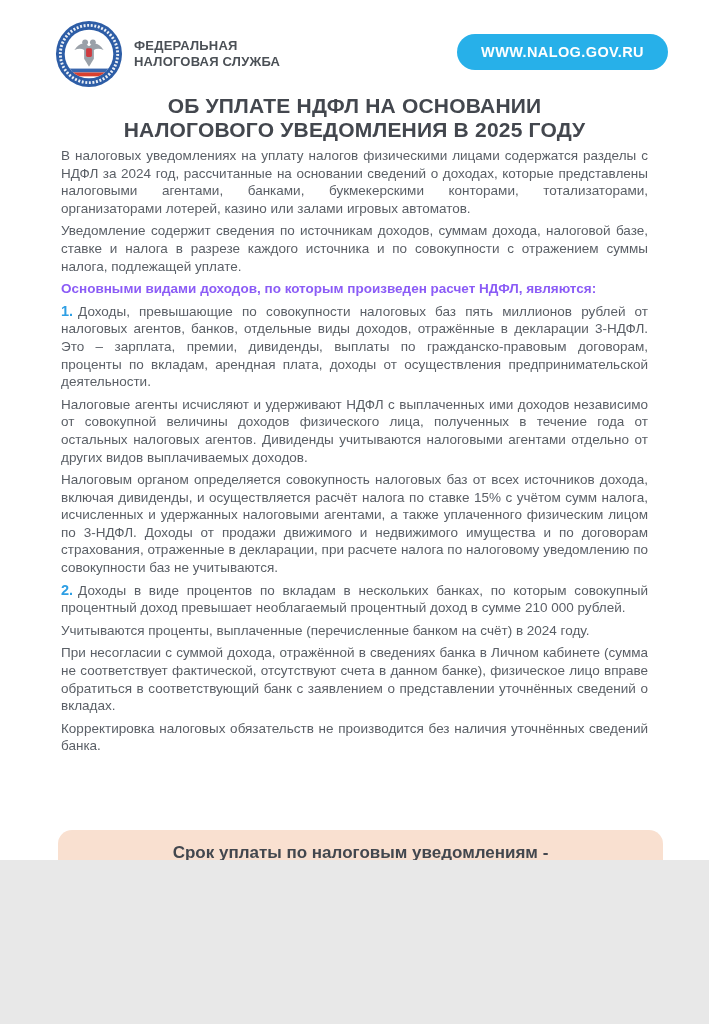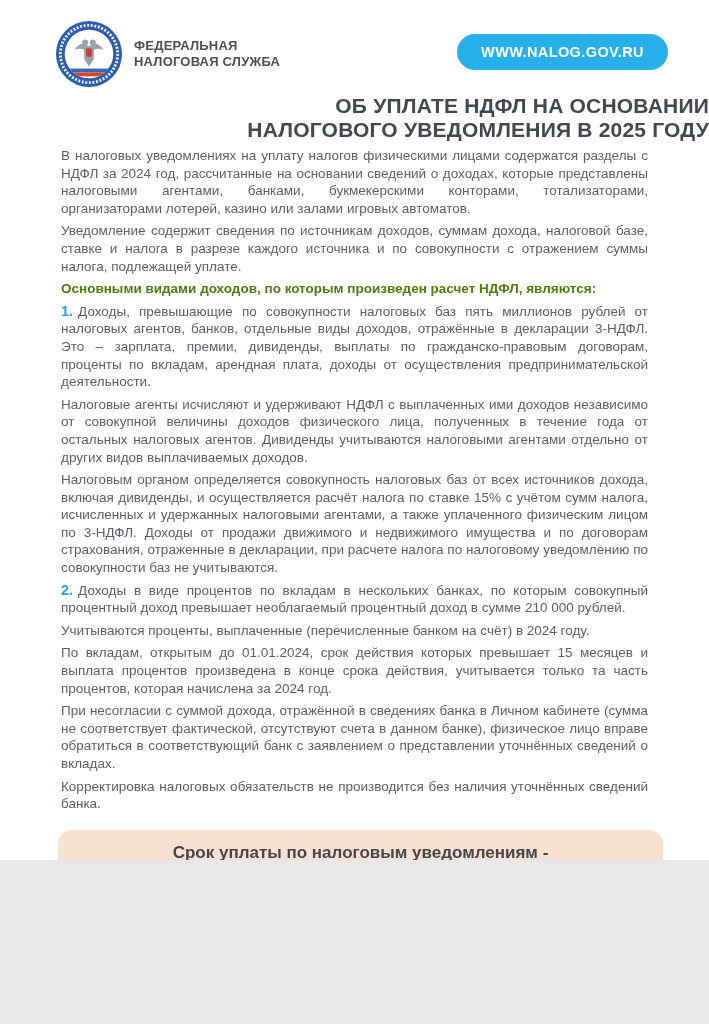--- a/index.html
+++ b/index.html
@@ -17,30 +17,30 @@
     line-height:16px; letter-spacing:.2px;
   }
   .site-pill {
     margin-left:auto; margin-top:14px; display:inline-block;
     background:#27b0e9; color:#fff; border:none; cursor:pointer;
     font-family:inherit; font-size:14.5px; font-weight:700; letter-spacing:.4px;
     padding:10px 24px; border-radius:19px;
   }
   
   .page-title {
-    margin-top:6px; text-align:right; font-size:21px; line-height:24px;
+    margin-top:6px; text-align:center; font-size:21px; line-height:24px;
     font-weight:700; color:#43474e; letter-spacing:.2px;
   }
   
   .content { margin-top:5px; padding:0 61px; }
   .para {
     font-size:13.5px; line-height:17.6px; color:#5a5f66;
     text-align:justify; margin:5px 0;
   }
-  .para.bold-lead { font-weight:700; color:#4d7c0f; }
+  .para.bold-lead { font-weight:700; color:#8b5cf6; }
   .item-num { color:#2e9fe4; font-weight:700; margin-right:5px; font-size:14.5px; }
   
   .deadline-box {
     position:absolute; left:58px; top:830px; width:605px;
     background:#f9e0d0; border-radius:14px; padding:10px 0 12px;
     text-align:center; font-size:17px; line-height:26px; font-weight:700; color:#43474e;
   }
   .deadline-box .red { color:#e32226; }
   
   .footer {
@@ -107,21 +107,20 @@
 
   <div class="content">
     <p class="para">В налоговых уведомлениях на уплату налогов физическими лицами содержатся разделы с НДФЛ за 2024 год, рассчитанные на основании сведений о доходах, которые представлены налоговыми агентами, банками, букмекерскими конторами, тотализаторами, организаторами лотерей, казино или залами игровых автоматов.</p>
     <p class="para">Уведомление содержит сведения по источникам доходов, суммам дохода, налоговой базе, ставке и налога в разрезе каждого источника и по совокупности с отражением суммы налога, подлежащей уплате.</p>
     <p class="para bold-lead">Основными видами доходов, по которым произведен расчет НДФЛ, являются:</p>
     <p class="para"><span class="item-num">1.</span><span>Доходы, превышающие по совокупности налоговых баз пять миллионов рублей от налоговых агентов, банков, отдельные виды доходов, отражённые в декларации 3-НДФЛ. Это – зарплата, премии, дивиденды, выплаты по гражданско-правовым договорам, проценты по вкладам, арендная плата, доходы от осуществления предпринимательской деятельности.</span></p>
     <p class="para">Налоговые агенты исчисляют и удерживают НДФЛ с выплаченных ими доходов независимо от совокупной величины доходов физического лица, полученных в течение года от остальных налоговых агентов. Дивиденды учитываются налоговыми агентами отдельно от других видов выплачиваемых доходов.</p>
     <p class="para">Налоговым органом определяется совокупность налоговых баз от всех источников дохода, включая дивиденды, и осуществляется расчёт налога по ставке 15% с учётом сумм налога, исчисленных и удержанных налоговыми агентами, а также уплаченного физическим лицом по 3-НДФЛ. Доходы от продажи движимого и недвижимого имущества и по договорам страхования, отраженные в декларации, при расчете налога по налоговому уведомлению по совокупности баз не учитываются.</p>
     <p class="para"><span class="item-num">2.</span><span>Доходы в виде процентов по вкладам в нескольких банках, по которым совокупный процентный доход превышает необлагаемый процентный доход в сумме 210 000 рублей.</span></p>
     <p class="para">Учитываются проценты, выплаченные (перечисленные банком на счёт) в 2024 году.</p>
-    <p class="para">По вкладам, открытым до 01.01.2024, срок действия которых превышает 15 месяцев и выплата процентов произведена в конце срока действия, учитывается только та часть процентов, которая начислена за 2024 год.</p>
     <p class="para">При несогласии с суммой дохода, отражённой в сведениях банка в Личном кабинете (сумма не соответствует фактической, отсутствуют счета в данном банке), физическое лицо вправе обратиться в соответствующий банк с заявлением о представлении уточнённых сведений о вкладах.</p>
     <p class="para">Корректировка налоговых обязательств не производится без наличия уточнённых сведений банка.</p>
   </div>
 
   <div class="deadline-box">
     <div>Срок уплаты по налоговым уведомлениям -</div>
   </div>
 
   <div class="footer">
     <div class="contact-group">

